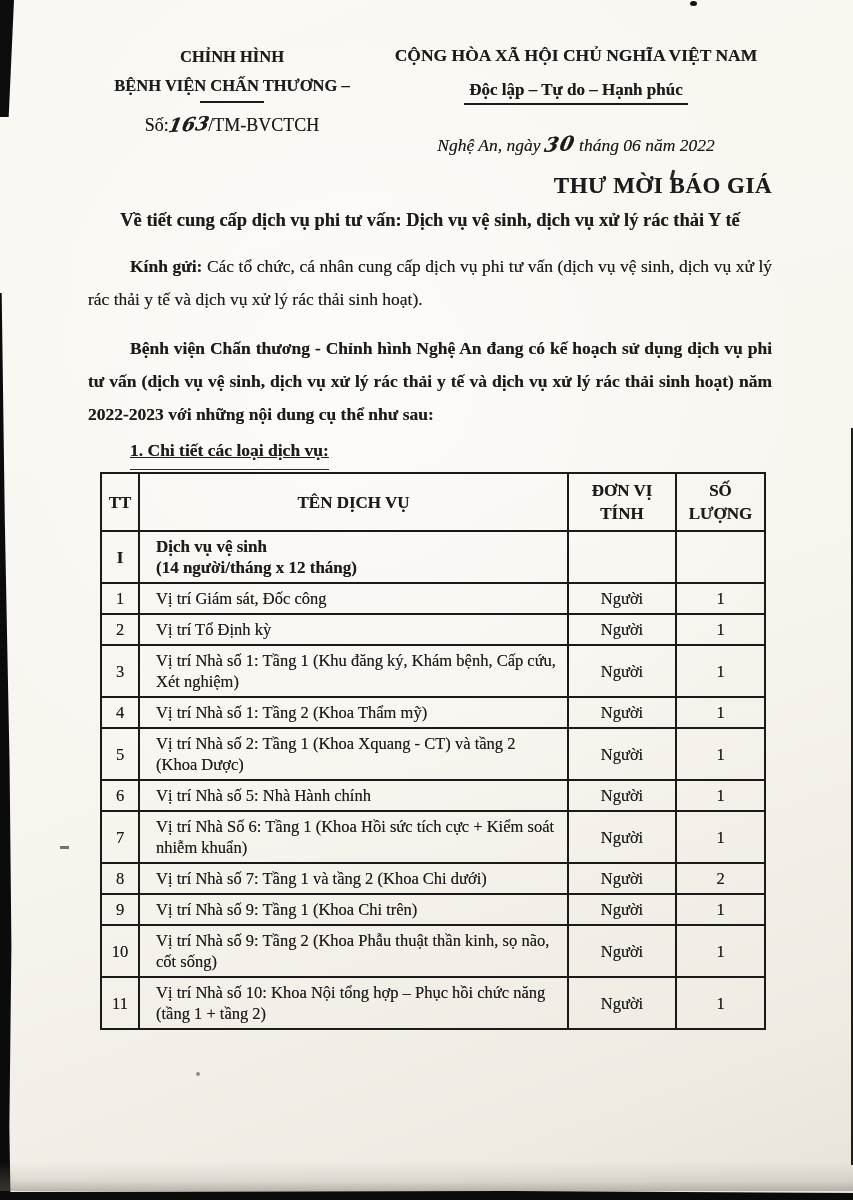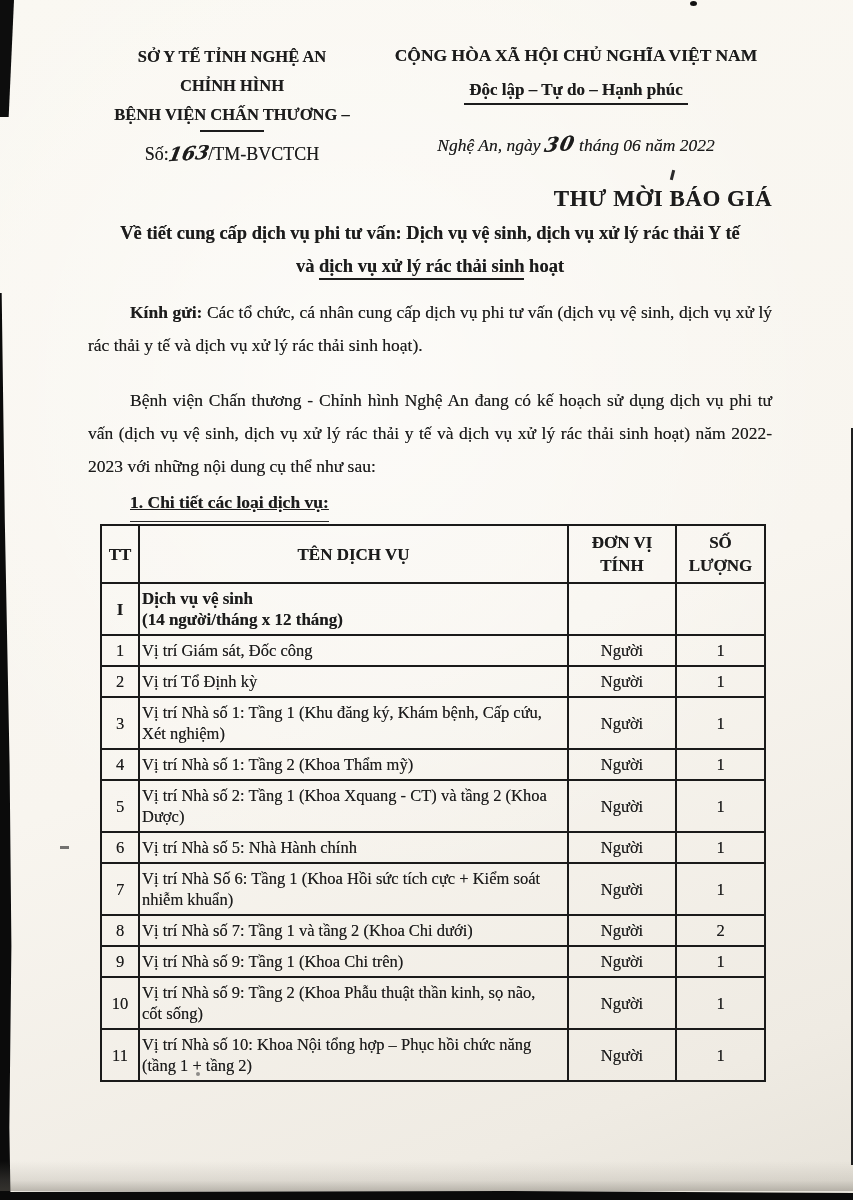--- a/index.html
+++ b/index.html
@@ -28,33 +28,33 @@
   .dateline { margin-top:27px; font-style:italic; font-size:17.5px; }
 
   
   .doc-title { margin-top:17px; text-align:right; font-weight:bold; font-size:23px; letter-spacing:.5px; }
   .doc-subtitle { margin-top:5px; text-align:center; font-weight:bold; font-size:18.5px; line-height:33px; }
   .ul-part { border-bottom:2px solid #1c1c1c; padding-bottom:2px; }
 
   
   .para { font-size:17.5px; line-height:33px; text-align:justify; text-indent:42px; }
   .p1 { margin-top:13px; }
-  .p2 { margin-top:22px; }
+  .p2 { margin-top:16px;font-weight:bold; }
   .bold { font-weight:bold; }
   .sec-head { margin-top:4px; margin-left:42px; font-weight:bold; font-size:17.5px; line-height:30px; }
   .sec-head span { border-bottom:1.5px solid #2a2a2a; padding-bottom:9px;text-decoration:underline; }
 
   
   table.svc { margin-top:7px; margin-left:12px; width:664px; border-collapse:collapse; table-layout:fixed; }
   .svc th, .svc td { border:2px solid #1a1a1a; vertical-align:middle; }
   .svc th { font-size:17px; font-weight:bold; text-align:center; padding:5px 3px; line-height:23px; white-space:pre-line; }
   .svc td { font-size:16.5px; line-height:21px; padding:4px 8px; height:30px; }
   .col-tt { width:38px; } .col-name { width:429px; } .col-unit { width:108px; } .col-qty { width:89px; }
   td.c-tt, td.c-unit, td.c-qty { text-align:center; }
-  td.c-name { text-align:left; padding-left:2px; white-space:pre-line; }
+  td.c-name { text-align:left; padding-left:16px; white-space:pre-line; }
   tr.bold-row td { font-weight:bold; font-size:17px; }
 
   
   .art { position:absolute; }
   .art-topleft { left:0; top:0; width:14px; height:117px; background:#0d0d0d; clip-path:polygon(0 0,100% 0,62% 100%,0 100%); }
   .art-left-wedge { left:0; top:293px; width:12px; height:907px; background:#0b0b0b;
     clip-path:polygon(0 0,14% 0,40% 25%,80% 52%,95% 72%,78% 92%,88% 100%,0 100%); }
   .art-bottom-band { left:0; bottom:0; width:100%; height:9px; background:#0a0a0a;
     clip-path:polygon(0 12%,60% 0,100% 22%,100% 100%,0 100%); }
   .art-bottom-shadow { left:0; bottom:9px; width:100%; height:30px;
@@ -67,38 +67,36 @@
 </style>
 </head>
 <body>
 
 <div class="page">
 
   <div class="content txt">
 
     <div class="hdr">
       <div class="hdr-left">
-        <div>SỞ Y TẾ TỈNH NGHỆ AN</div>
         <div>CHỈNH HÌNH</div>
         <div>BỆNH VIỆN CHẤN THƯƠNG –</div>
         <div class="short-ul"></div>
         <div class="docno"><span>Số:</span><span class="hand hand-no">163</span><span>/TM-BVCTCH</span></div>
       </div>
       <div class="hdr-right">
         <div class="nat-title">CỘNG HÒA XÃ HỘI CHỦ NGHĨA VIỆT NAM</div>
         <div><span class="motto">Độc lập – Tự do – Hạnh phúc</span></div>
         <div class="dateline"><span>Nghệ An, ngày </span><span class="hand hand-day">30</span><span> tháng 06 năm 2022</span></div>
       </div>
     </div>
 
     <div class="doc-title">THƯ MỜI BÁO GIÁ</div>
 
     <div class="doc-subtitle">
       <div>Về tiết cung cấp dịch vụ phi tư vấn: Dịch vụ vệ sinh, dịch vụ xử lý rác thải Y tế</div>
-      <div><span>và </span><span class="ul-part">dịch vụ xử lý rác thải sinh</span><span> hoạt</span></div>
     </div>
 
     <div class="para p1"><span class="bold">Kính gửi:</span><span> Các tổ chức, cá nhân cung cấp dịch vụ phi tư vấn (dịch vụ vệ sinh, dịch vụ xử lý rác thải y tế và dịch vụ xử lý rác thải sinh hoạt).</span></div>
 
     <div class="para p2">Bệnh viện Chấn thương -  Chỉnh hình Nghệ An đang có kế hoạch sử dụng dịch vụ phi tư vấn (dịch vụ vệ sinh, dịch vụ xử lý rác thải y tế và dịch vụ xử lý rác thải sinh hoạt) năm 2022-2023 với những nội dung cụ thể như sau:</div>
 
     <div class="sec-head"><span>1.  Chi tiết các loại dịch vụ:</span></div>
 
     <table class="svc">
       <colgroup>

